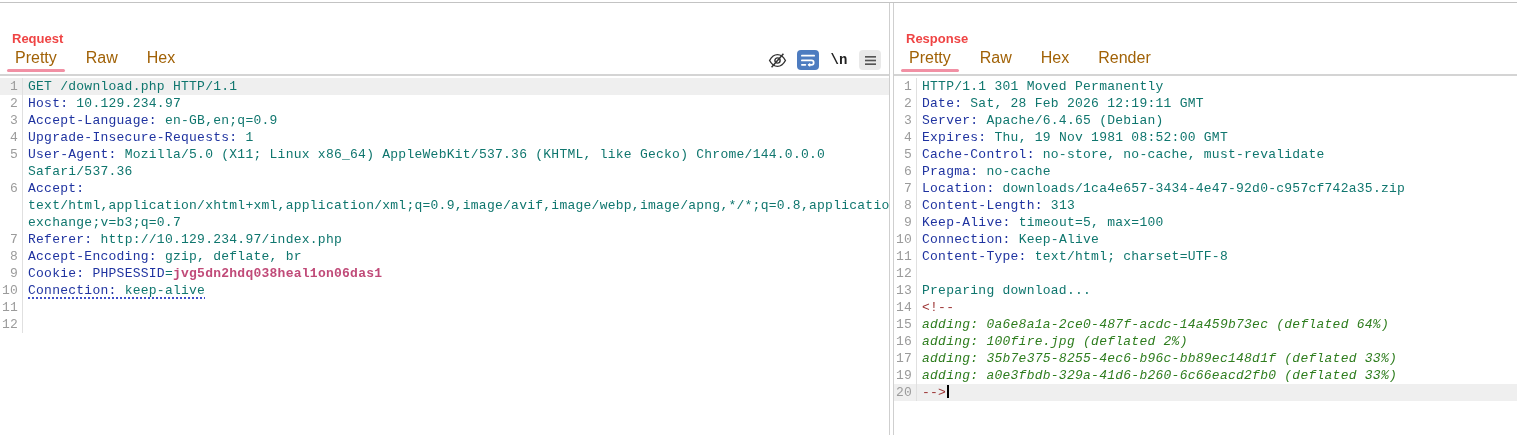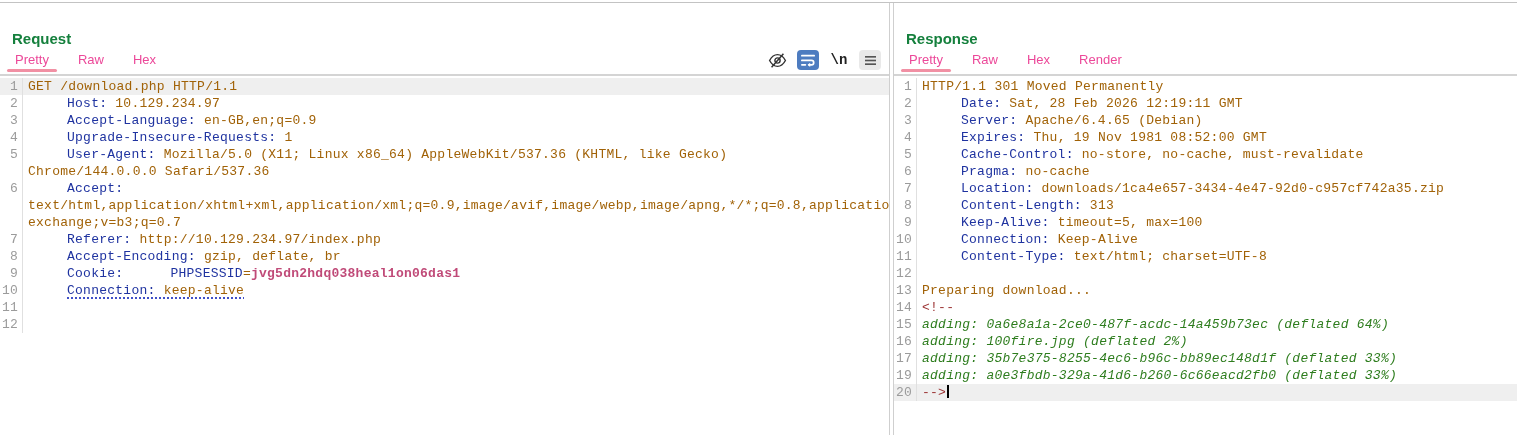--- a/index.html
+++ b/index.html
@@ -2,38 +2,38 @@
 <html style="--header-name: #1f33a0; --cookie-value: #c04a78; --archive-green: #2e7d1e; --comment-red: #9c3333; --tab-underline: #f190a4; --wrap-icon-bg: #4d7cc0; --row-highlight: #efefef;"><head>
 <meta charset="utf-8">
 <style>
   html,body{margin:0;padding:0;background:#ffffff;}
   body{width:1517px;height:435px;overflow:hidden;font-family:"Liberation Sans",sans-serif;}
   .wrap{display:flex;width:1517px;height:433px;margin-top:2px;border-top:1px solid #c3c3c3;box-sizing:border-box;}
   .panel{box-sizing:border-box;overflow:hidden;background:#fff;display:flex;flex-direction:column;}
   .panel.request{flex:0 0 889px;width:889px;}
   .panel.response{flex:1;}
   .divider{flex:0 0 3px;background:#fff;border-left:1px solid #cfcfcf;border-right:1px solid #cfcfcf;}
-  .panel-title{font-size:15px;font-weight:bold;color:#15803d;padding:27px 0 0 12px;line-height:18px;}
+  .panel-title{font-size:13px;font-weight:bold;color:#ef4444;padding:27px 0 0 12px;line-height:18px;}
   .tabbar{position:relative;display:flex;align-items:flex-end;border-bottom:2px solid #d4d4d4;padding:6px 8px 0 14px;height:28px;box-sizing:border-box;}
   .tabs{display:flex;height:100%;align-items:flex-end;}
-  .tab{position:relative;font-size:13px;color:#ec4899;margin-right:27px;padding:3px 1px 7px 1px;cursor:pointer;white-space:nowrap;}
+  .tab{position:relative;font-size:16px;color:#a16207;margin-right:27px;padding:3px 1px 7px 1px;cursor:pointer;white-space:nowrap;}
   .tab.sel::after{content:"";position:absolute;left:-7px;right:-7px;bottom:2px;height:3px;border-radius:3px;background:var(--tab-underline,#f190a4);}
   .toolbar{margin-left:auto;display:flex;align-items:center;gap:9px;padding-bottom:4px;}
   .icon-btn{display:flex;align-items:center;justify-content:center;width:22px;height:20px;cursor:pointer;}
   .icon-btn.wrap-active{background:var(--wrap-icon-bg,#4d7cc0);border-radius:4px;}
   .icon-btn.menu{background:#e9e9e9;border-radius:4px;}
   .nl-label{font-family:"Liberation Mono",monospace;font-size:14px;font-weight:bold;color:#222;}
   .editor{flex:1;overflow:hidden;padding-top:2px;font-family:"Liberation Mono","DejaVu Sans Mono",monospace;font-size:13px;line-height:17px;letter-spacing:0.25px;}
   .row{display:flex;align-items:stretch;}
   .row.hl{background:var(--row-highlight,#efefef);}
   .ln{flex:0 0 18px;text-align:right;padding-right:4px;border-right:1px solid #e0e0e0;color:#9b9b9b;user-select:none;}
   .code{flex:1;padding-left:5px;padding-right:9px;white-space:pre-wrap;overflow-wrap:break-word;word-break:normal;min-height:17px;color:#111;}
   .request .code{padding-right:30px;}
-  .seg-v{color:#a16207;}
-  .seg-k{color:var(--header-name,#1f33a0);margin-left:39px;}
+  .seg-v{color:#0f766e;}
+  .seg-k{color:var(--header-name,#1f33a0);}
   .seg-c{color:var(--cookie-value,#c04a78);font-weight:bold;}
   .seg-g{color:var(--archive-green,#2e7d1e);font-style:italic;}
   .seg-r{color:var(--comment-red,#9c3333);}
   .dotted{text-decoration-line:underline;text-decoration-style:dotted;text-decoration-color:#4050c8;text-decoration-thickness:2px;text-underline-offset:3px;}
   .caret{display:inline-block;width:2px;height:13px;background:#000;vertical-align:-2px;margin-left:1px;}
 </style>
 </head>
 <body>
 
 <div class="wrap">

